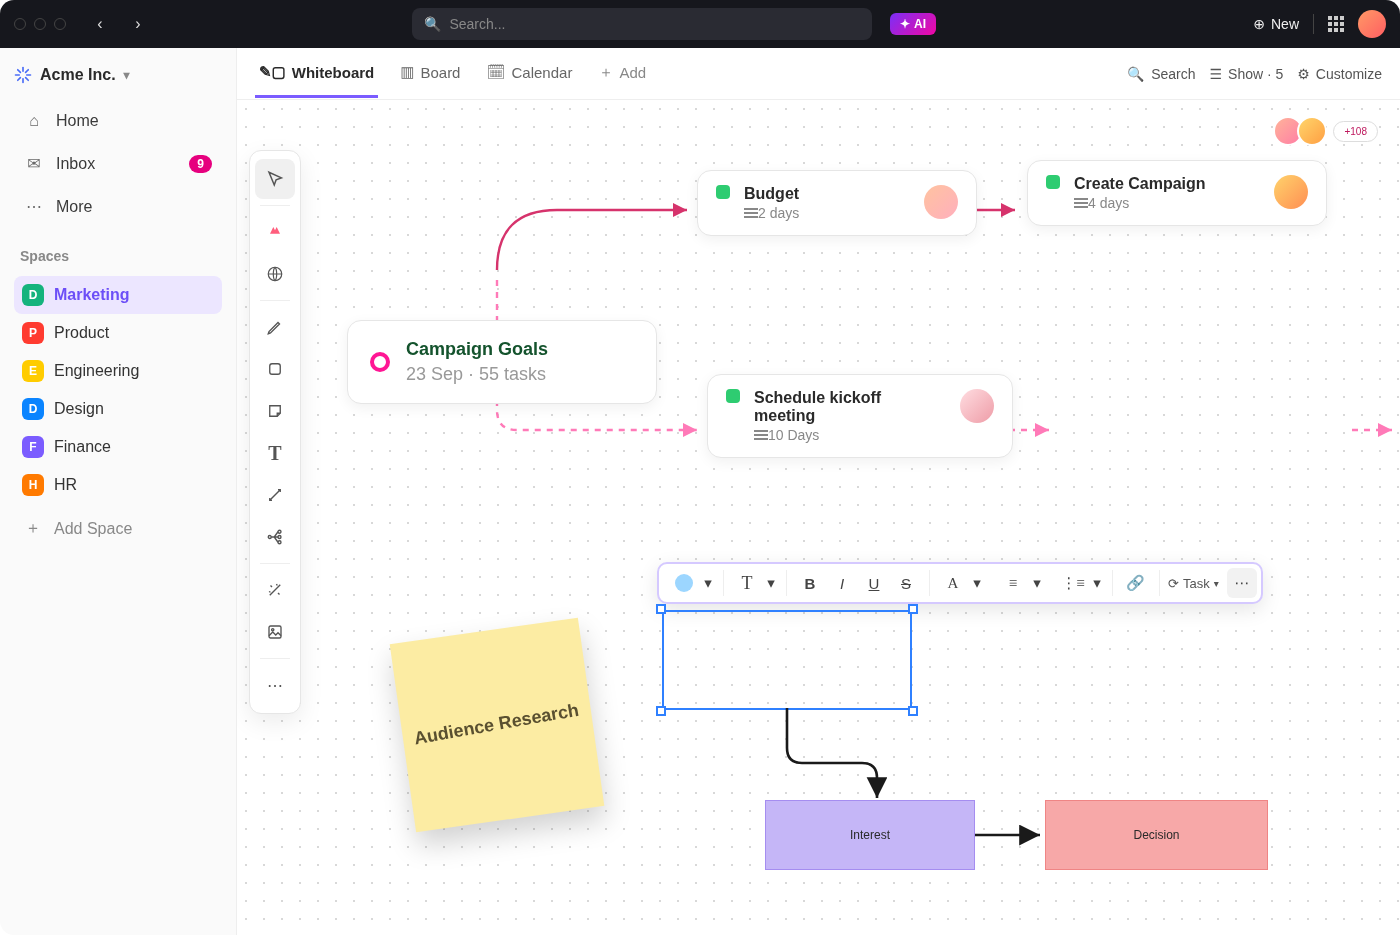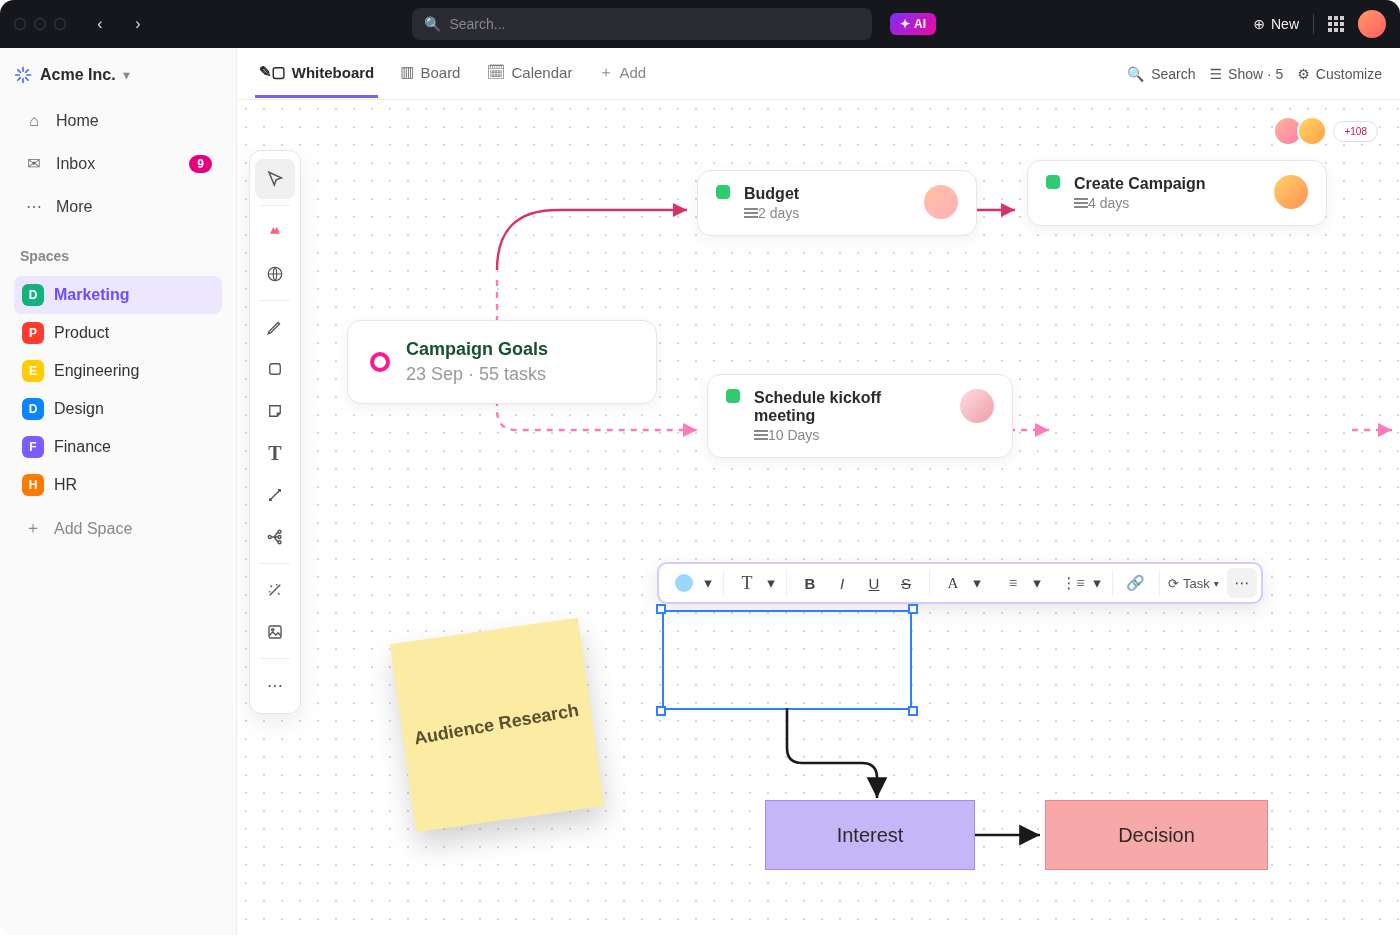--- a/index.html
+++ b/index.html
@@ -72,21 +72,21 @@
 .sticky { position: absolute; left: 165px; top: 530px; width: 190px; height: 190px; background: #fceca3; transform: rotate(-8deg); box-shadow: 0 14px 28px rgba(0,0,0,.18); display: flex; align-items: center; justify-content: center; }
 .sticky span { transform: rotate(-2deg); font-size: 18px; color: #5a5030; font-weight: 600; text-align: center; line-height: 1.3; }
 
 
 .sel-wrap { position: absolute; left: 425px; top: 510px; width: 250px; height: 100px; }
 .sel-outline { position: absolute; inset: 0; border: 2px solid #2f80ff; }
 .sel-handle { position: absolute; width: 10px; height: 10px; background: #fff; border: 2px solid #2f80ff; }
 .h-tl { top: -6px; left: -6px; } .h-tr { top: -6px; right: -6px; } .h-bl { bottom: -6px; left: -6px; } .h-br { bottom: -6px; right: -6px; }
 .awareness { position: absolute; inset: 12px; background: #9cd6ff; border: 1px solid #5bb5f7; display: flex; align-items: center; justify-content: center; font-size: 16px; color: #2a2a2a; }
 
-.flowbox { position: absolute; height: 70px; display: flex; align-items: center; justify-content: center; font-size: 20px; color: #2a2a2a; }
+.flowbox { position: absolute; height: 70px; display: flex; align-items: center; justify-content: center; font-size: 12px; color: #2a2a2a; }
 .interest { left: 528px; top: 700px; width: 210px; background: #c5b6f7; border: 1px solid #a58df0; }
 .decision { left: 808px; top: 700px; width: 223px; background: #f7a8a8; border: 1px solid #ef8585; }
 
 
 .ftb { position: absolute; left: 420px; top: 462px; background: #fff; border: 2px solid #d5c9ff; border-radius: 10px; box-shadow: 0 6px 20px rgba(0,0,0,.1); display: flex; align-items: center; padding: 4px; gap: 2px; }
 .ftb .grp { display: flex; align-items: center; gap: 2px; padding: 0 6px; }
 .ftb .sep { width: 1px; height: 26px; background: #eee; }
 .ftb button { background: none; border: none; width: 30px; height: 30px; display: flex; align-items: center; justify-content: center; cursor: pointer; color: #444; font-size: 15px; border-radius: 6px; font-family: serif; }
 .ftb .color-dot { width: 18px; height: 18px; border-radius: 50%; background: #9cd6ff; }
 .ftb .task { font-size: 13px; color: #555; display: flex; align-items: center; gap: 4px; padding: 0 6px; cursor: pointer; }

